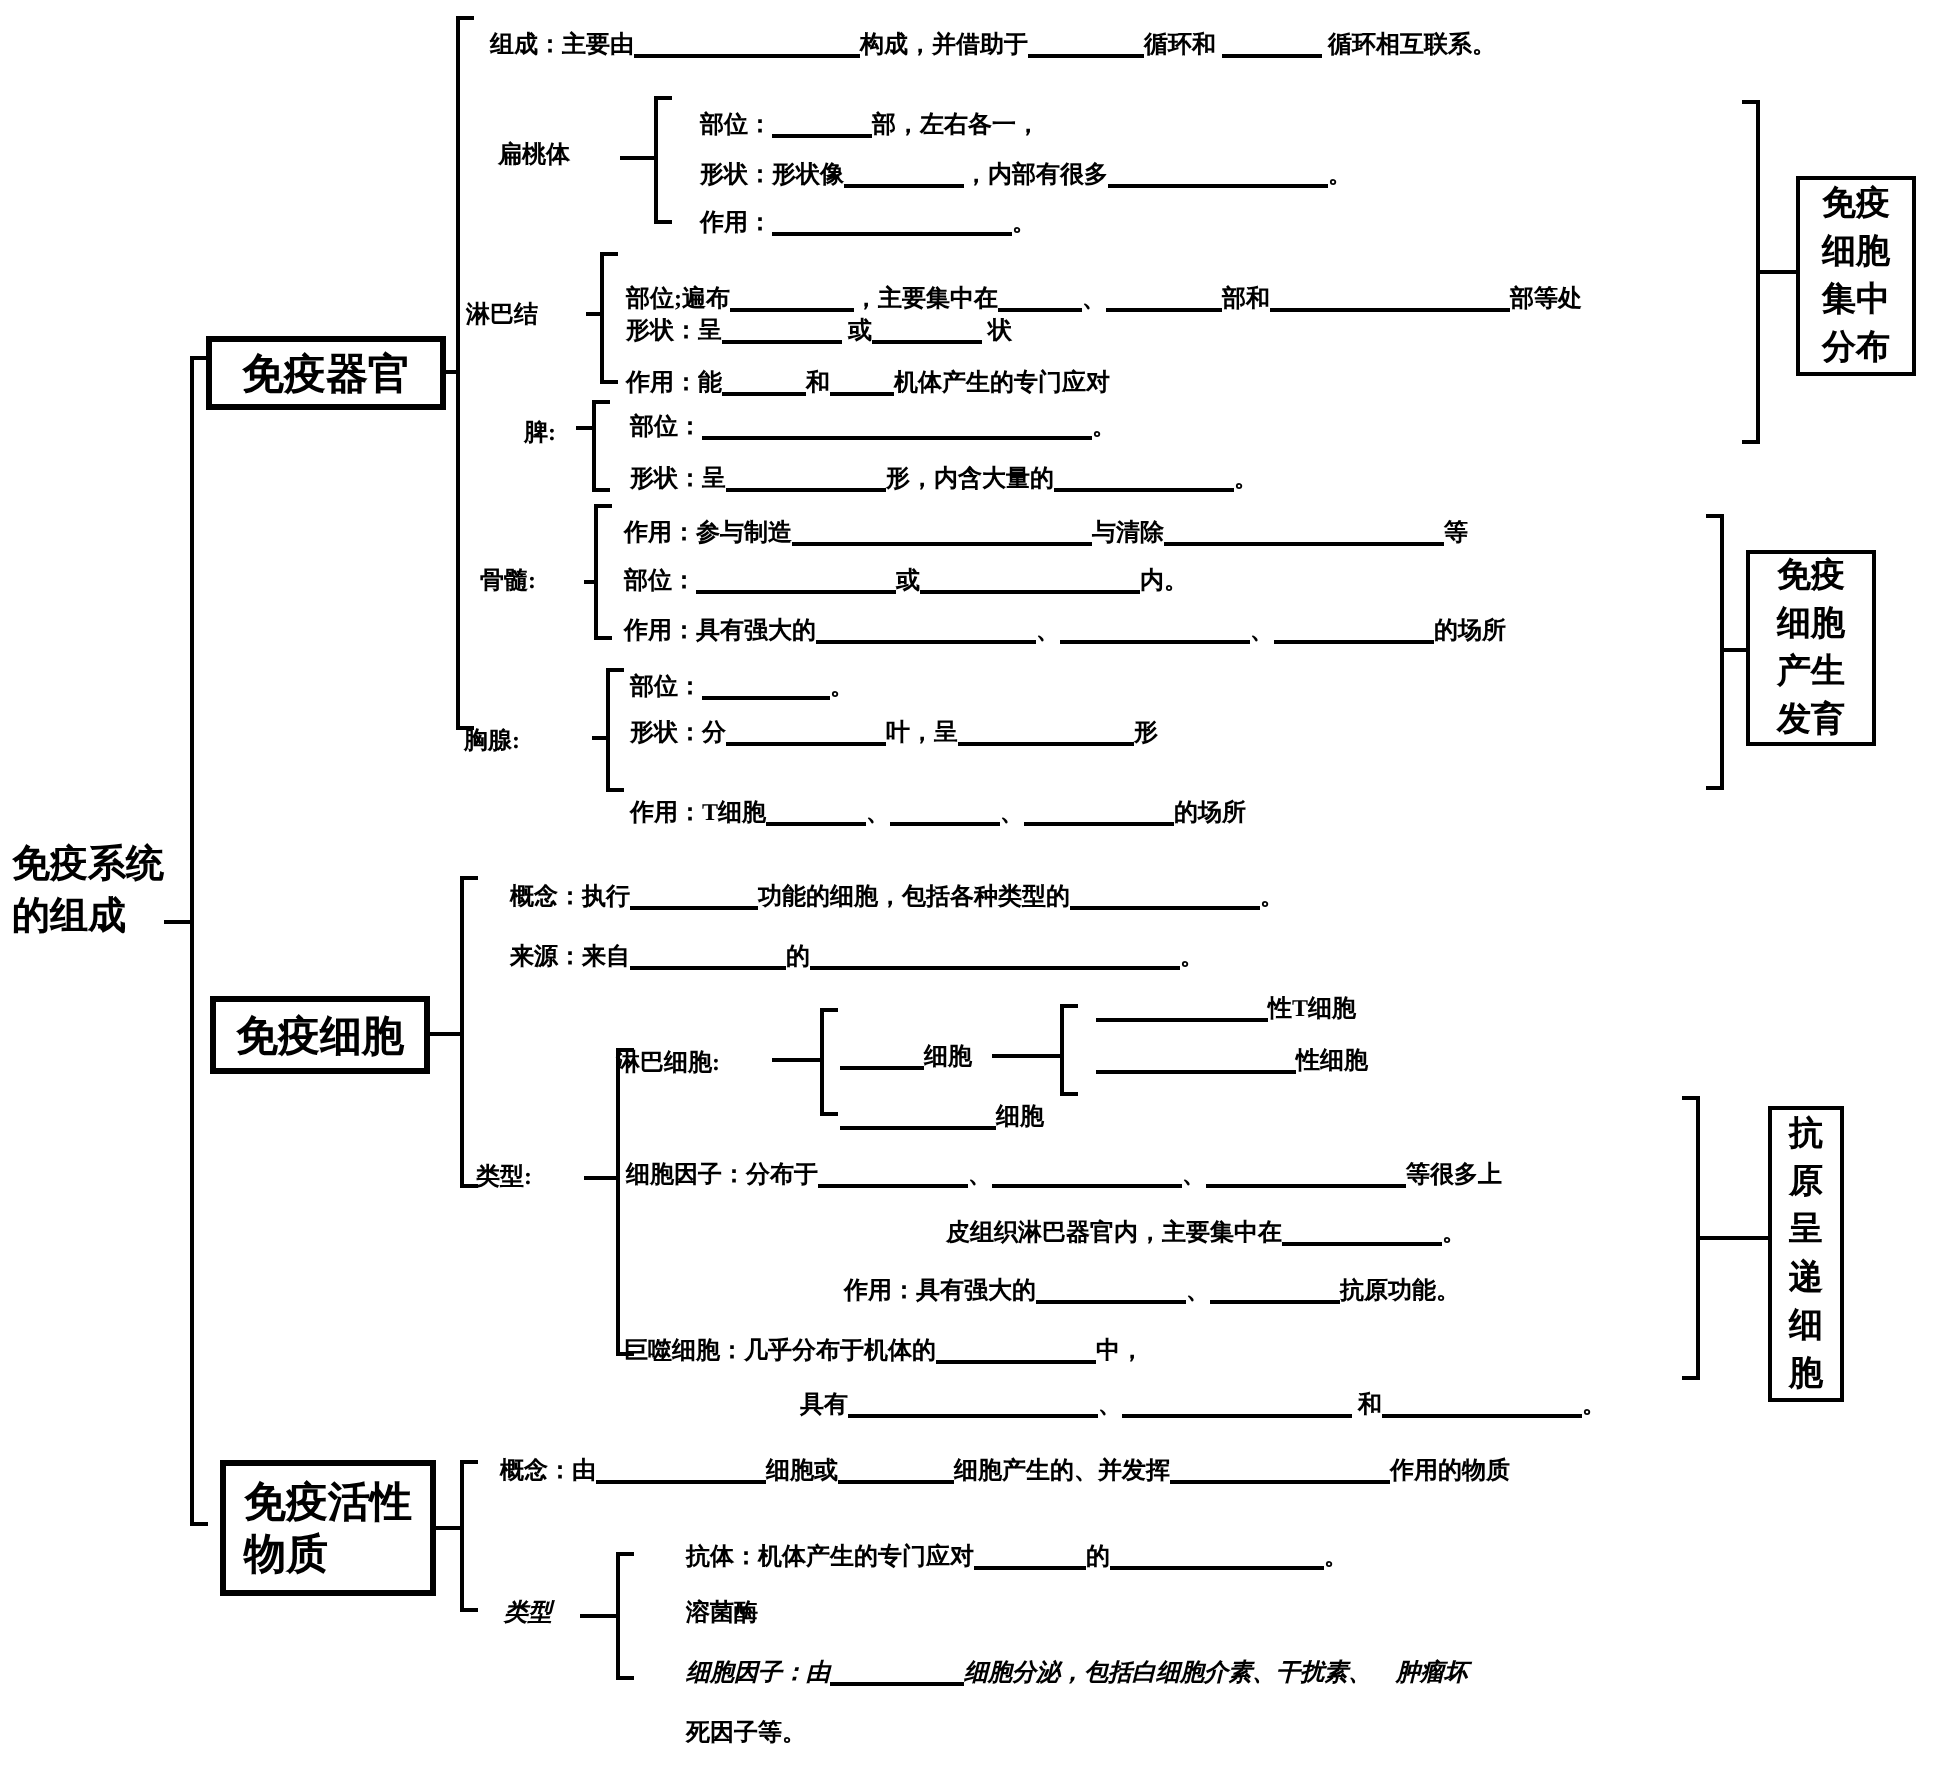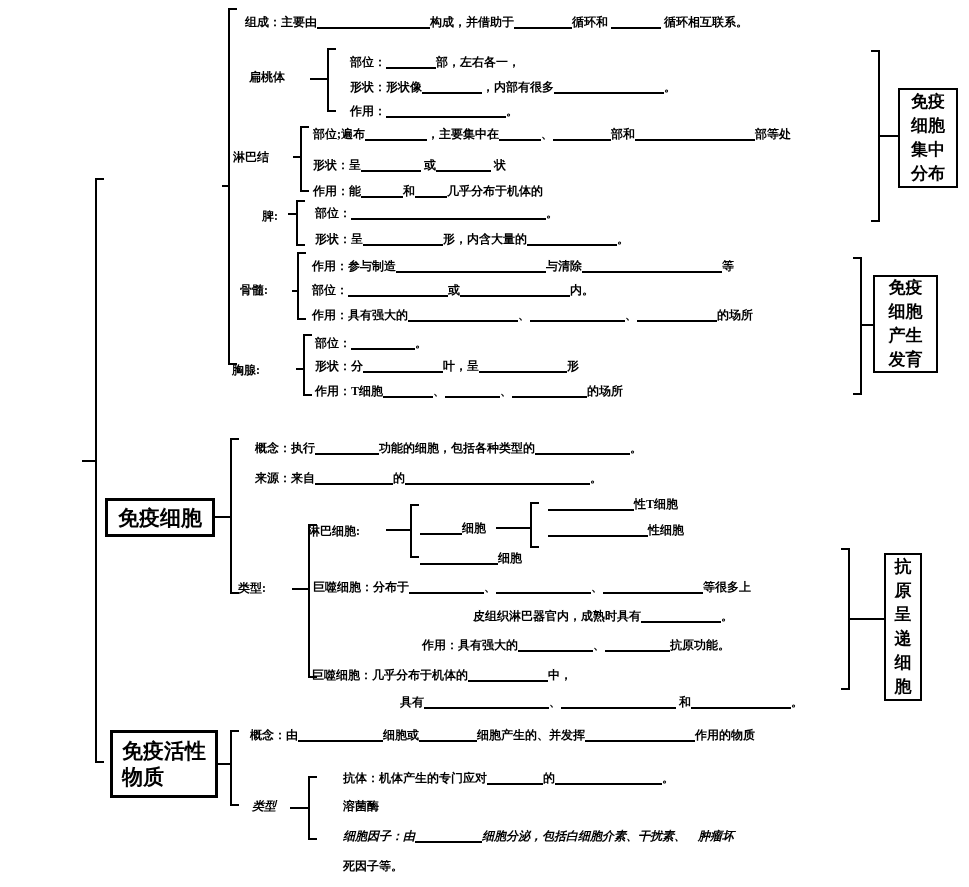--- a/index.html
+++ b/index.html
@@ -17,21 +17,28 @@
   .brk.l{border-left-width:2px;border-top-width:2px;border-bottom-width:2px;width:9px;}
   .brk.r{border-right-width:2px;border-top-width:2px;border-bottom-width:2px;width:9px;}
   .tick{position:absolute;height:2px;background:#000;}
   .rootlbl{position:absolute;left:6px;top:420px;font-size:19px;line-height:26px;font-weight:700;}
 </style>
 </head>
 <body>
 
 <div class="canvas">
 
+  <div class="rootlbl">
+    <div>免疫系统</div>
+    <div>的组成</div>
+  </div>
 
+  <div class="nbox" style="left:103px;top:168px;width:120px;height:37px;">
+    <span>免疫器官</span>
+  </div>
   <div class="nbox" style="left:105px;top:498px;width:110px;height:39px;">
     <span>免疫细胞</span>
   </div>
   <div class="nbox left" style="left:110px;top:730px;width:108px;height:68px;flex-direction:column;align-items:flex-start;justify-content:center;">
     <div>免疫活性</div>
     <div>物质</div>
   </div>
 
   <div class="sbox" style="left:898px;top:88px;width:60px;height:100px;">
       <div>免疫</div>
@@ -89,44 +96,44 @@
   <div class="tick" style="left:862px;top:324px;width:11px;"></div>
   <div class="tick" style="left:850px;top:618px;width:34px;"></div>
 
   <div id="tree">
       <div class="row" style="left: 245px; top: 12px;"><span>组成：主要由</span><span class="bl" style="width: 113px;"></span><span>构成，并借助于</span><span class="bl" style="width: 58px;"></span><span>循环和 </span><span class="bl" style="width: 50px;"></span><span> 循环相互联系。</span></div>
       <div class="row" style="left: 249px; top: 67px;"><span>扁桃体</span></div>
       <div class="row" style="left: 350px; top: 52px;"><span>部位：</span><span class="bl" style="width: 50px;"></span><span>部，左右各一，</span></div>
       <div class="row" style="left: 350px; top: 77px;"><span>形状：形状像</span><span class="bl" style="width: 60px;"></span><span>，内部有很多</span><span class="bl" style="width: 110px;"></span><span>。</span></div>
       <div class="row" style="left: 350px; top: 101px;"><span>作用：</span><span class="bl" style="width: 120px;"></span><span>。</span></div>
       <div class="row" style="left: 233px; top: 147px;"><span>淋巴结</span></div>
-      <div class="row" style="left: 313px; top: 124px;"><span>部位;遍布</span><span class="bl" style="width: 62px;"></span><span>，主要集中在</span><span class="bl" style="width: 42px;"></span><span>、</span><span class="bl" style="width: 58px;"></span><span>部和</span><span class="bl" style="width: 120px;"></span><span>部等处</span></div>
+      <div class="row" style="left: 313px; top: 139px;"><span>部位;遍布</span><span class="bl" style="width: 62px;"></span><span>，主要集中在</span><span class="bl" style="width: 42px;"></span><span>、</span><span class="bl" style="width: 58px;"></span><span>部和</span><span class="bl" style="width: 120px;"></span><span>部等处</span></div>
       <div class="row" style="left: 313px; top: 155px;"><span>形状：呈</span><span class="bl" style="width: 60px;"></span><span> 或</span><span class="bl" style="width: 55px;"></span><span> 状</span></div>
-      <div class="row" style="left: 313px; top: 181px;"><span>作用：能</span><span class="bl" style="width: 42px;"></span><span>和</span><span class="bl" style="width: 32px;"></span><span>几乎分布于机体的</span></div>
+      <div class="row" style="left: 313px; top: 181px;"><span>作用：能</span><span class="bl" style="width: 42px;"></span><span>和</span><span class="bl" style="width: 32px;"></span><span>机体产生的专门应对</span></div>
       <div class="row" style="left: 262px; top: 206px;"><span>脾:</span></div>
       <div class="row" style="left: 315px; top: 203px;"><span>部位：</span><span class="bl" style="width: 195px;"></span><span>。</span></div>
       <div class="row" style="left: 315px; top: 229px;"><span>形状：呈</span><span class="bl" style="width: 80px;"></span><span>形，内含大量的</span><span class="bl" style="width: 90px;"></span><span>。</span></div>
       <div class="row" style="left: 240px; top: 280px;"><span>骨髓:</span></div>
       <div class="row" style="left: 312px; top: 256px;"><span>作用：参与制造</span><span class="bl" style="width: 150px;"></span><span>与清除</span><span class="bl" style="width: 140px;"></span><span>等</span></div>
       <div class="row" style="left: 312px; top: 280px;"><span>部位：</span><span class="bl" style="width: 100px;"></span><span>或</span><span class="bl" style="width: 110px;"></span><span>内。</span></div>
       <div class="row" style="left: 312px; top: 305px;"><span>作用：具有强大的</span><span class="bl" style="width: 110px;"></span><span>、</span><span class="bl" style="width: 95px;"></span><span>、</span><span class="bl" style="width: 80px;"></span><span>的场所</span></div>
       <div class="row" style="left: 232px; top: 360px;"><span>胸腺:</span></div>
       <div class="row" style="left: 315px; top: 333px;"><span>部位：</span><span class="bl" style="width: 64px;"></span><span>。</span></div>
       <div class="row" style="left: 315px; top: 356px;"><span>形状：分</span><span class="bl" style="width: 80px;"></span><span>叶，呈</span><span class="bl" style="width: 88px;"></span><span>形</span></div>
-      <div class="row" style="left: 315px; top: 381px;"><span>作用：T细胞</span><span class="bl" style="width: 50px;"></span><span>、</span><span class="bl" style="width: 55px;"></span><span>、</span><span class="bl" style="width: 75px;"></span><span>的场所</span></div>
+      <div class="row" style="left: 315px; top: 396px;"><span>作用：T细胞</span><span class="bl" style="width: 50px;"></span><span>、</span><span class="bl" style="width: 55px;"></span><span>、</span><span class="bl" style="width: 75px;"></span><span>的场所</span></div>
       <div class="row" style="left: 255px; top: 438px;"><span>概念：执行</span><span class="bl" style="width: 64px;"></span><span>功能的细胞，包括各种类型的</span><span class="bl" style="width: 95px;"></span><span>。</span></div>
       <div class="row" style="left: 255px; top: 468px;"><span>来源：来自</span><span class="bl" style="width: 78px;"></span><span>的</span><span class="bl" style="width: 185px;"></span><span>。</span></div>
       <div class="row" style="left: 308px; top: 521px;"><span>淋巴细胞:</span></div>
       <div class="row" style="left: 420px; top: 518px;"><span class="bl" style="width: 42px;"></span><span>细胞</span></div>
       <div class="row" style="left: 548px; top: 494px;"><span class="bl" style="width: 86px;"></span><span>性T细胞</span></div>
       <div class="row" style="left: 548px; top: 520px;"><span class="bl" style="width: 100px;"></span><span>性细胞</span></div>
       <div class="row" style="left: 420px; top: 548px;"><span class="bl" style="width: 78px;"></span><span>细胞</span></div>
       <div class="row" style="left: 238px; top: 578px;"><span>类型:</span></div>
-      <div class="row" style="left: 313px; top: 577px;"><span>巨噬细胞：分布于</span><span class="bl" style="width: 75px;"></span><span>、</span><span class="bl" style="width: 95px;"></span><span>、</span><span class="bl" style="width: 100px;"></span><span>等很多上</span></div>
-      <div class="row" style="left: 473px; top: 606px;"><span>皮组织淋巴器官内，成熟时具有</span><span class="bl" style="width: 80px;"></span><span>。</span></div>
+      <div class="row" style="left: 313px; top: 577px;"><span>细胞因子：分布于</span><span class="bl" style="width: 75px;"></span><span>、</span><span class="bl" style="width: 95px;"></span><span>、</span><span class="bl" style="width: 100px;"></span><span>等很多上</span></div>
+      <div class="row" style="left: 473px; top: 606px;"><span>皮组织淋巴器官内，主要集中在</span><span class="bl" style="width: 80px;"></span><span>。</span></div>
       <div class="row" style="left: 422px; top: 635px;"><span>作用：具有强大的</span><span class="bl" style="width: 75px;"></span><span>、</span><span class="bl" style="width: 65px;"></span><span>抗原功能。</span></div>
       <div class="row" style="left: 312px; top: 665px;"><span>巨噬细胞：几乎分布于机体的</span><span class="bl" style="width: 80px;"></span><span>中，</span></div>
       <div class="row" style="left: 400px; top: 692px;"><span>具有</span><span class="bl" style="width: 125px;"></span><span>、</span><span class="bl" style="width: 115px;"></span><span> 和</span><span class="bl" style="width: 100px;"></span><span>。</span></div>
       <div class="row" style="left: 250px; top: 725px; font-family: Liberation Serif, serif;"><span>概念：由</span><span class="bl" style="width: 85px;"></span><span>细胞或</span><span class="bl" style="width: 58px;"></span><span>细胞产生的、并发挥</span><span class="bl" style="width: 110px;"></span><span>作用的物质</span></div>
       <div class="row" style="left: 252px; top: 796px; font-style: italic;"><span>类型</span></div>
       <div class="row" style="left: 343px; top: 768px;"><span>抗体：机体产生的专门应对</span><span class="bl" style="width: 56px;"></span><span>的</span><span class="bl" style="width: 107px;"></span><span>。</span></div>
       <div class="row" style="left: 343px; top: 796px;"><span>溶菌酶</span></div>
       <div class="row" style="left: 343px; top: 826px; font-style: italic;"><span>细胞因子：由</span><span class="bl" style="width: 67px;"></span><span>细胞分泌，包括白细胞介素、干扰素、　肿瘤坏</span></div>
       <div class="row" style="left: 343px; top: 856px;"><span>死因子等。</span></div>
     </div>

